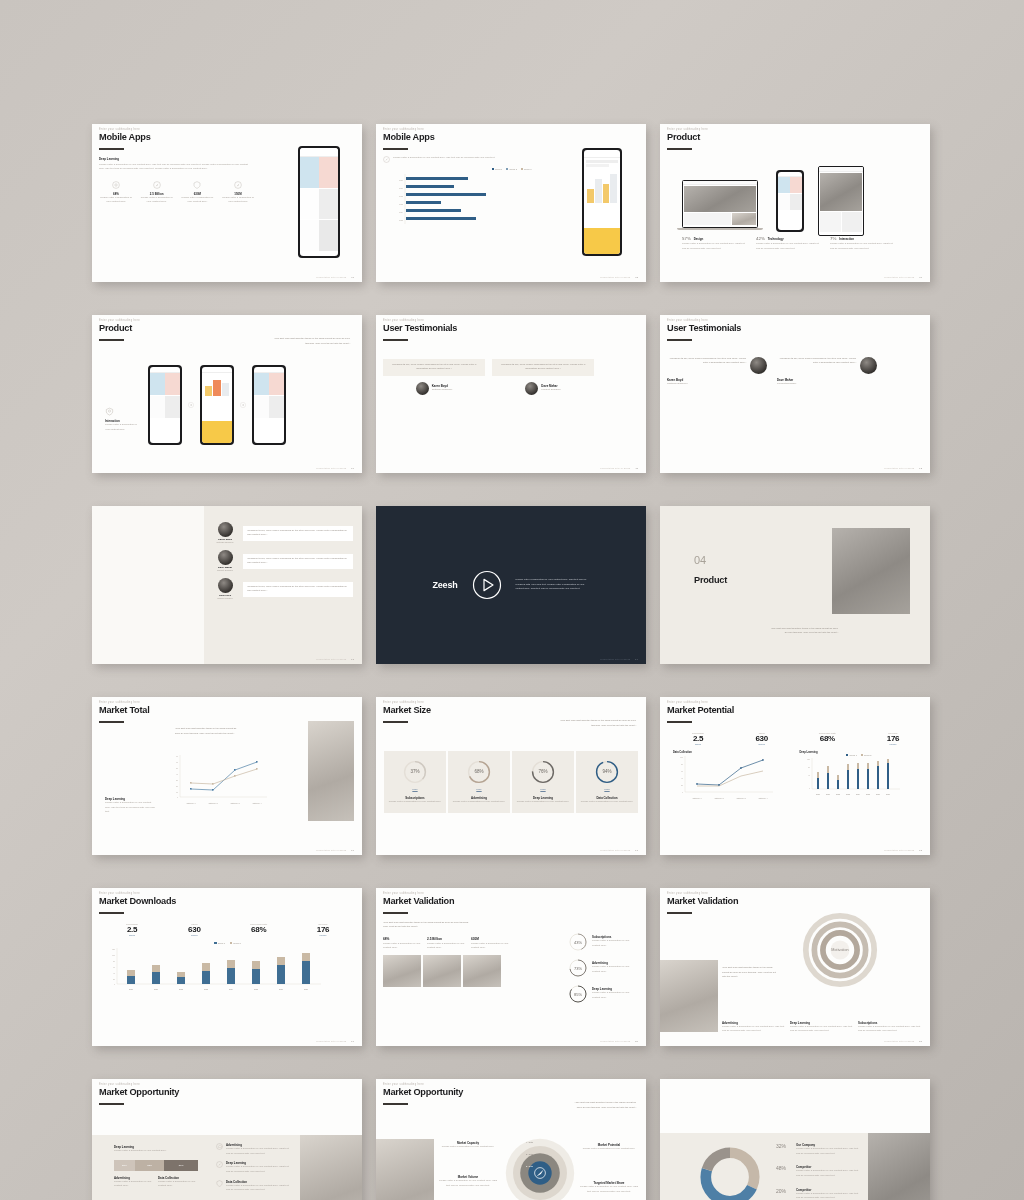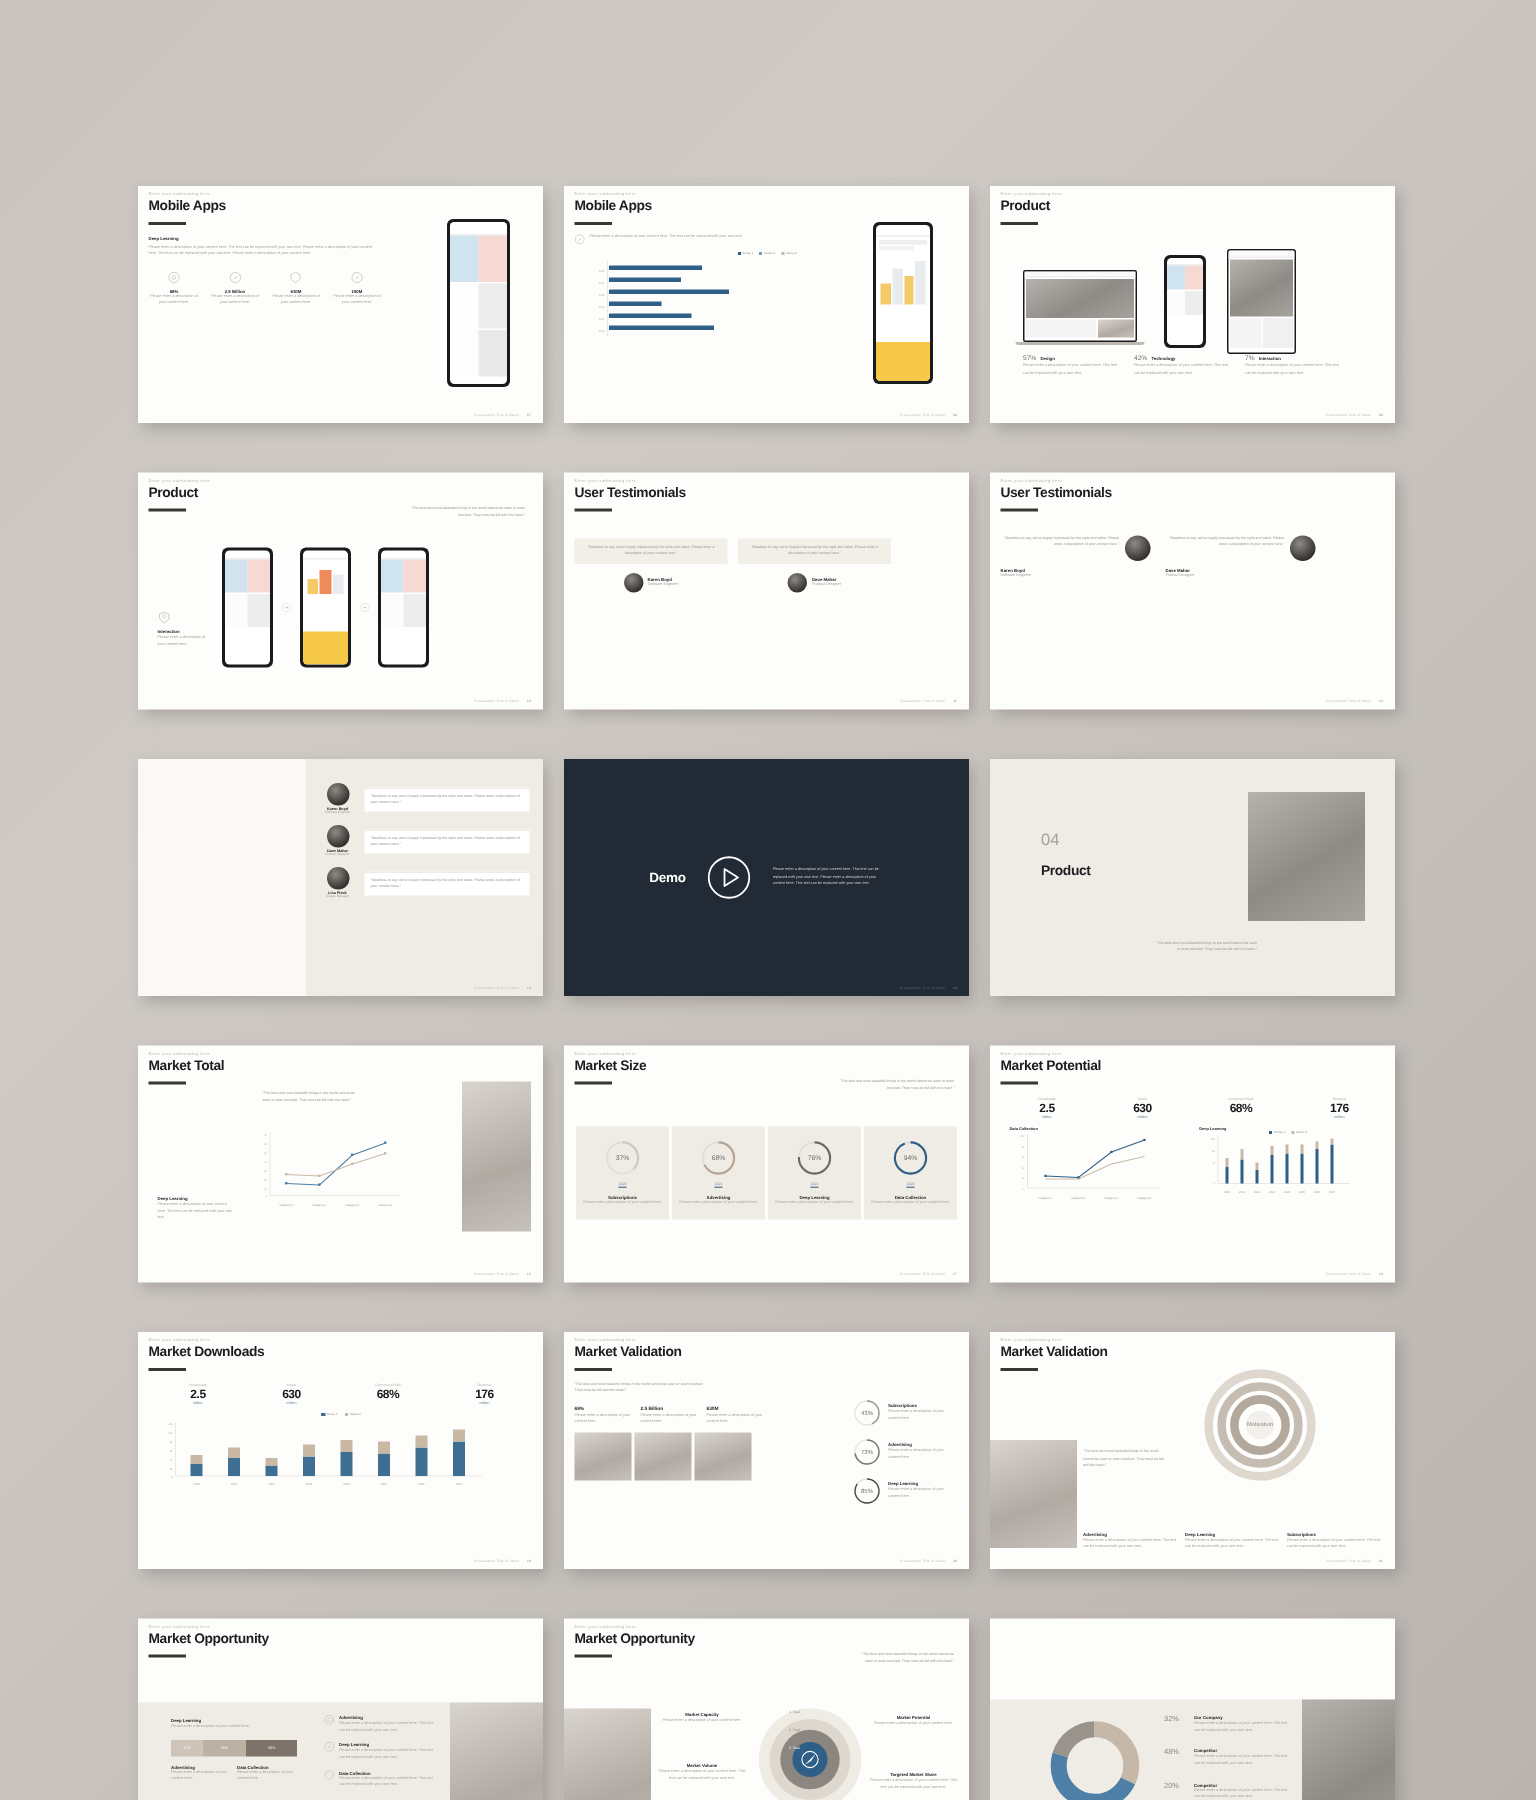--- a/index.html
+++ b/index.html
@@ -398,21 +398,21 @@
         <div class="white-q" style="flex:1">
             <div class="quote">"Needless to say, we're hugely impressed by the style and value. Please enter a description of your content here."</div>
           </div>
       </div>
     </div>
     <div class="footer"><span>Presentation Title of Zeesh</span><b>13</b></div>
   </div>
 
   <div class="slide blk">
     <div style="position:absolute;left:0;right:0;top:50%;transform:translateY(-50%);display:flex;align-items:center;justify-content:center;gap:14px">
-      <div style="font-size:9px;font-weight:700;color:#fff;letter-spacing:-.2px">Demo</div>
+      <div style="font-size:9px;font-weight:700;color:#fff;letter-spacing:-.2px">Zeesh</div>
       <svg width="30" height="30" viewBox="0 0 40 40">
           <circle cx="20" cy="20" r="18" fill="none" stroke="#fff" stroke-width="1.6"></circle>
           <path d="M16 12.5 28 20 16 27.5z" fill="none" stroke="#fff" stroke-width="1.6" stroke-linejoin="round"></path>
         </svg>
       <div style="width:74px;font-size:2.5px;line-height:1.9;color:#cfd3d9">Please enter a description of your content here. This text can be replaced with your own text. Please enter a description of your content here. This text can be replaced with your own text.</div>
     </div>
     <div class="footer" style="color:#5d6775"><span>Presentation Title of Zeesh</span><b style="color:#8a929d">14</b></div>
   </div>
 
   <div class="slide beige">

